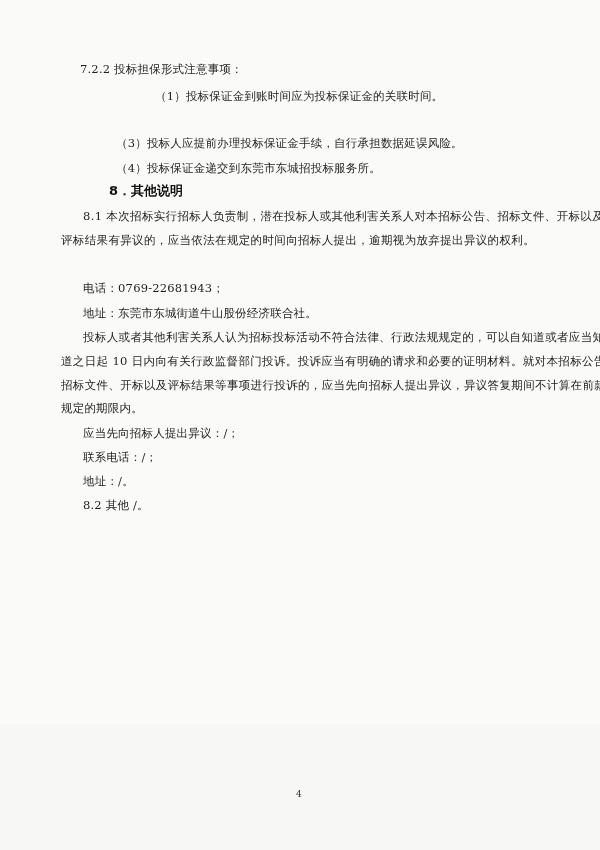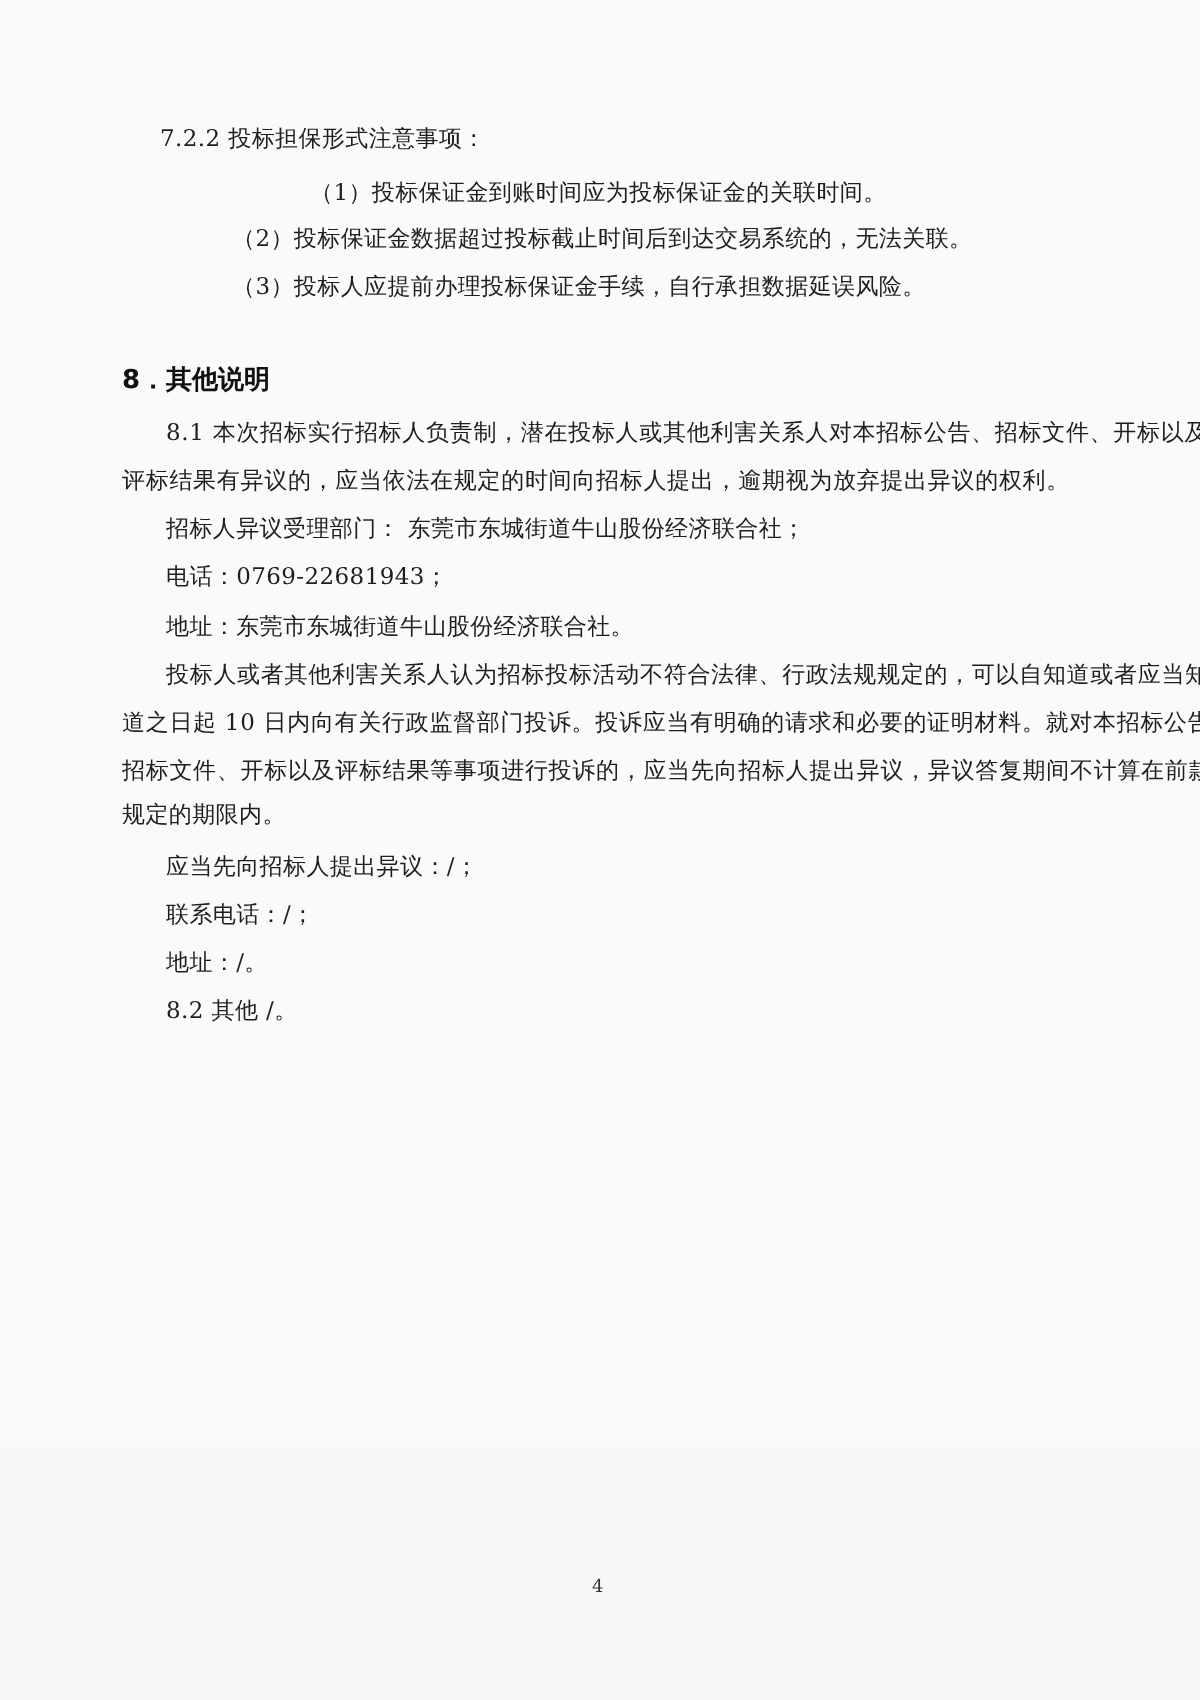--- a/index.html
+++ b/index.html
@@ -29,20 +29,21 @@
       letter-spacing: 0.2px;
     }
     .heading {
       position: absolute;
       font-family: "DejaVu Sans", "Liberation Sans", sans-serif;
       font-weight: bold;
       font-size: 13px;
       line-height: 16px;
       white-space: nowrap;
       color: #111;
+      margin-left: 48px;
     }
     .justify {
       position: absolute;
       font-size: 11.5px;
       line-height: 14px;
       white-space: nowrap;
       letter-spacing: 0.35px;
     }
     .page-number {
       position: absolute;
@@ -53,29 +54,28 @@
     }
   </style>
 </head>
 <body>
 
 <div class="page">
 
   <div class="line" style="left:80px; top:62px;">7.2.2 投标担保形式注意事项：</div>
 
   <div class="line" style="left:116px; top:89px;margin-left:39px;">（1）投标保证金到账时间应为投标保证金的关联时间。</div>
-  <div class="line" style="left:116px; top:112px;">（2）投标保证金数据超过投标截止时间后到达交易系统的，无法关联。</div>
   <div class="line" style="left:116px; top:136px;">（3）投标人应提前办理投标保证金手续，自行承担数据延误风险。</div>
+  <div class="line" style="left:116px; top:161px;">（4）投标保证金递交到东莞市东城招投标服务所。</div>
 
   <div class="heading" style="left:61px; top:183px;">8．其他说明</div>
 
   <div class="justify" style="left:83px; top:209px;">8.1 本次招标实行招标人负责制，潜在投标人或其他利害关系人对本招标公告、招标文件、开标以及</div>
   <div class="justify" style="left:61px; top:233px;">评标结果有异议的，应当依法在规定的时间向招标人提出，逾期视为放弃提出异议的权利。</div>
 
-  <div class="line" style="left:83px; top:257px;">招标人异议受理部门：  东莞市东城街道牛山股份经济联合社；</div>
   <div class="line" style="left:83px; top:281px;">电话：0769-22681943；</div>
   <div class="line" style="left:83px; top:306px;">地址：东莞市东城街道牛山股份经济联合社。</div>
 
   <div class="justify" style="left:83px; top:330px;">投标人或者其他利害关系人认为招标投标活动不符合法律、行政法规规定的，可以自知道或者应当知</div>
   <div class="justify" style="left:61px; top:354px;">道之日起 10 日内向有关行政监督部门投诉。投诉应当有明确的请求和必要的证明材料。就对本招标公告、</div>
   <div class="justify" style="left:61px; top:378px;">招标文件、开标以及评标结果等事项进行投诉的，应当先向招标人提出异议，异议答复期间不计算在前款</div>
   <div class="line" style="left:61px; top:402px;font-family:Liberation Mono, monospace;">规定的期限内。</div>
 
   <div class="line" style="left:83px; top:426px;">应当先向招标人提出异议：/；</div>
   <div class="line" style="left:83px; top:450px;">联系电话：/；</div>

